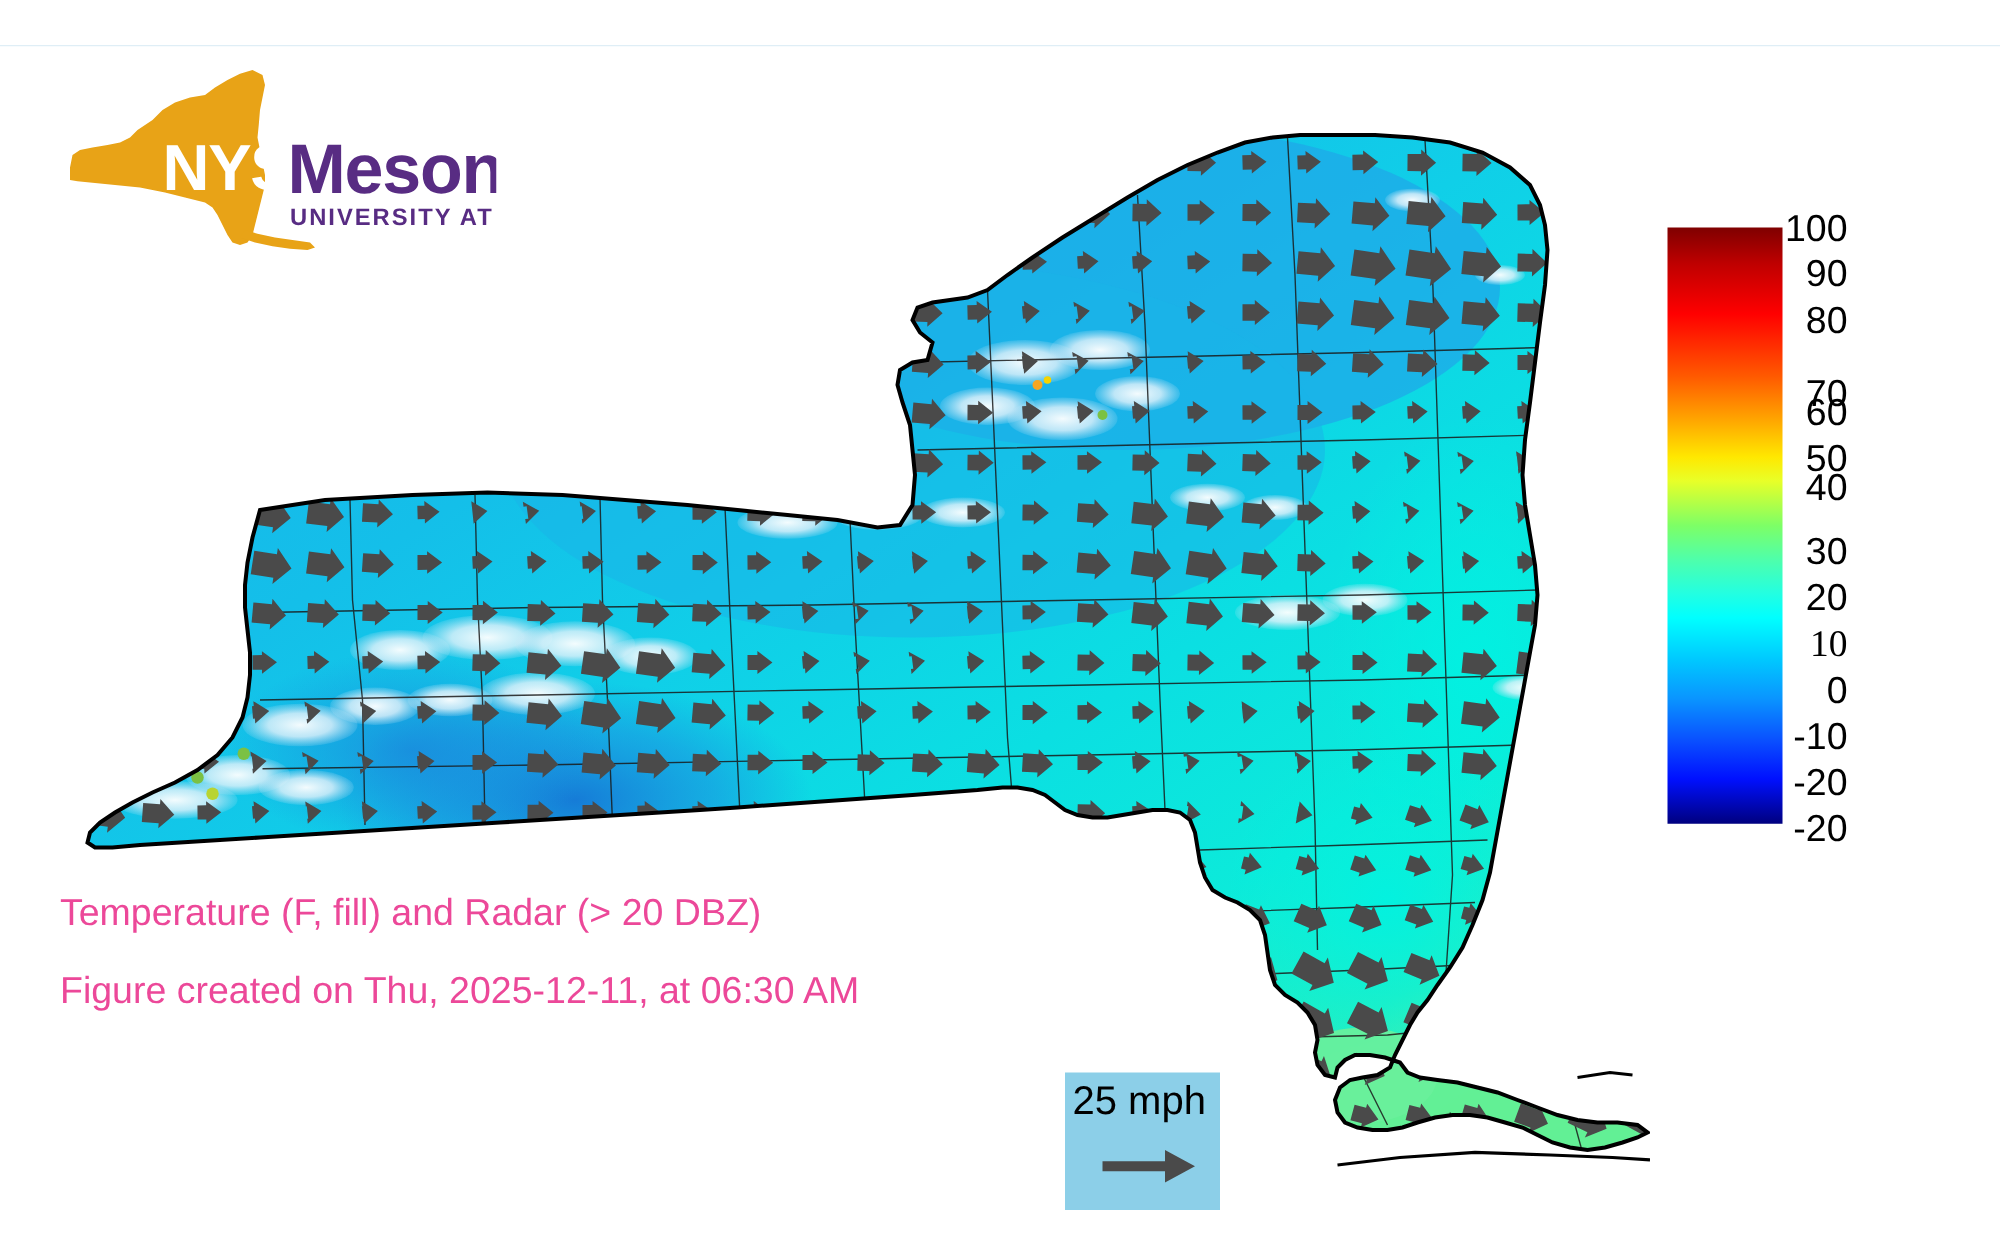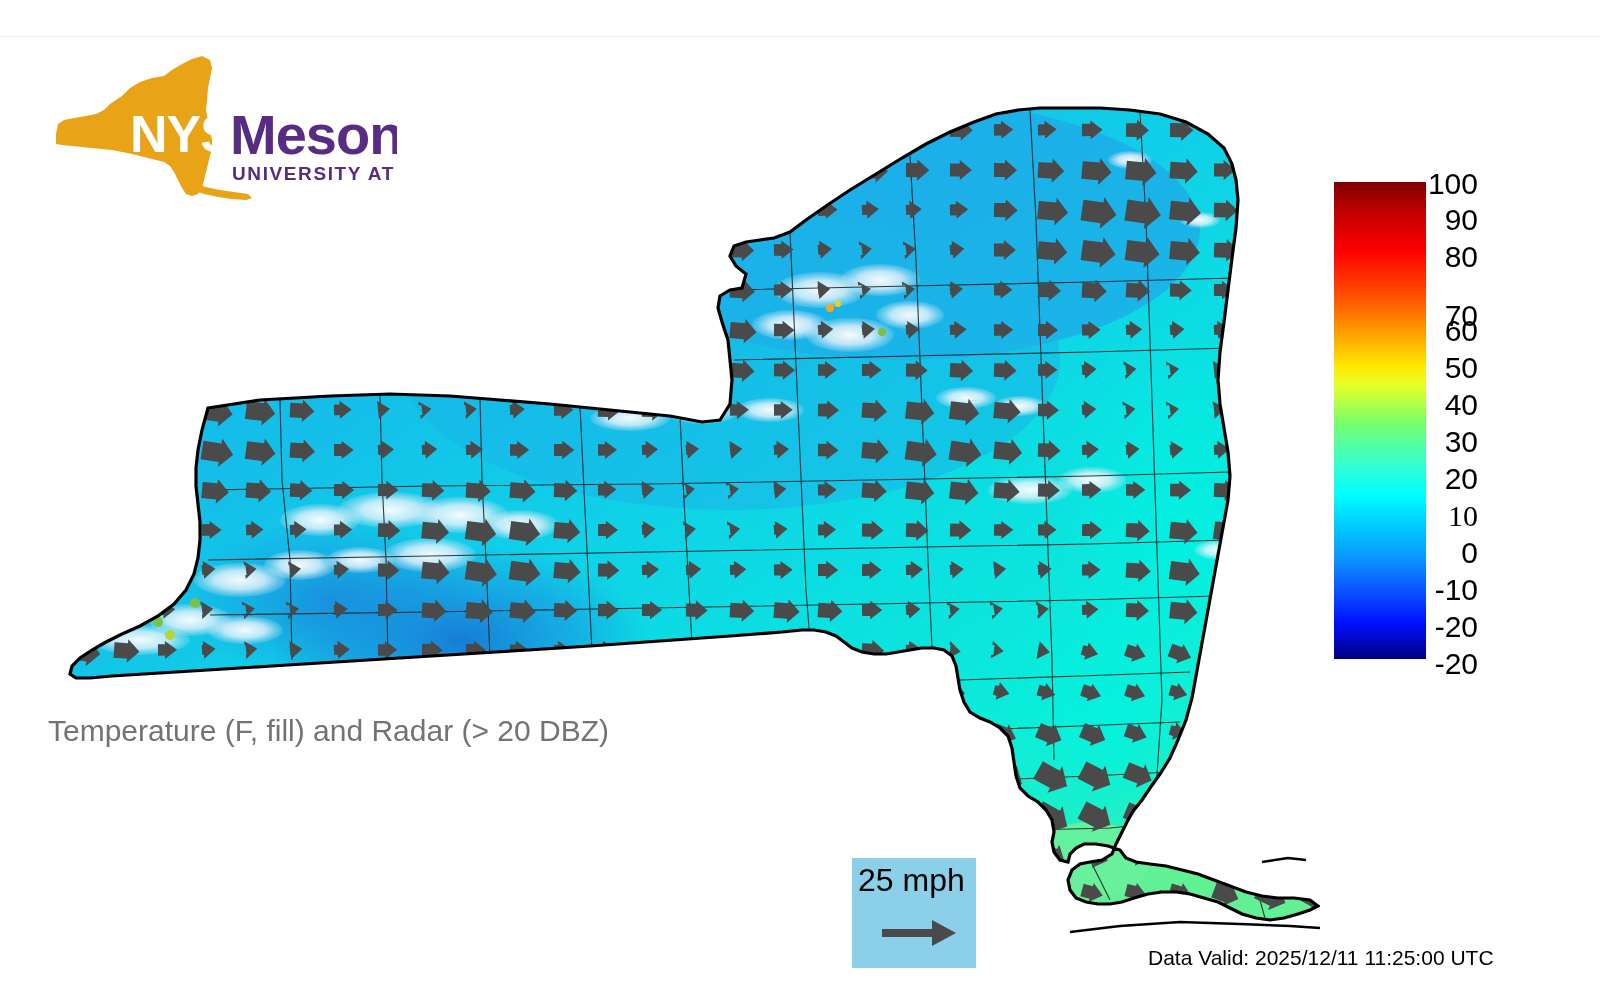--- a/index.html
+++ b/index.html
@@ -38,21 +38,21 @@
           #0a95ff 79.0%,
           #0a50ff 86.0%,
           #0010ff 92.5%,
           #00007f 100%);}
   .cbar-labels{position:absolute;left:1418px;top:160px;width:120px;height:530px;}
   .cbar-label{position:absolute;right:60px;font-size:30px;line-height:30px;
               text-align:right;white-space:nowrap;color:#000;}
 
   
   .captions{position:absolute;left:48px;top:716px;width:760px;}
-  .cap-line{font-size:30px;line-height:30px;margin-bottom:32px;color:#737373;
+  .cap-line{font-size:30px;line-height:30px;margin-bottom:32px;color:#ec4899;
             white-space:nowrap;}
 
   
   .windkey{position:absolute;left:852px;top:858px;width:124px;height:110px;
            background:#8ccfe8;}
   .windkey-label{position:absolute;left:858px;top:862px;font-size:32px;
                  line-height:36px;color:#000;white-space:nowrap;}
   .windkey-arrow{position:absolute;left:880px;top:916px;width:80px;height:34px;}
 
   
@@ -893,37 +893,37 @@
   </div>
 
   <div class="cbar"></div>
   <div class="cbar-labels">
     <div class="cbar-label" style="top:9px;">100</div>
     <div class="cbar-label" style="top:45px;">90</div>
     <div class="cbar-label" style="top:82px;">80</div>
     <div class="cbar-label" style="top:119px;margin-top:22px;">70</div>
     <div class="cbar-label" style="top:156px;">60</div>
     <div class="cbar-label" style="top:193px;">50</div>
-    <div class="cbar-label" style="top:230px;margin-left:10px;">40</div>
+    <div class="cbar-label" style="top:216px;margin-left:10px;">40</div>
     <div class="cbar-label" style="top:267px;margin-left:42px;">30</div>
     <div class="cbar-label" style="top:304px;">20</div>
     <div class="cbar-label" style="top:341px;font-family:Liberation Serif, serif;">10</div>
     <div class="cbar-label" style="top:378px;">0</div>
     <div class="cbar-label" style="top:415px;">-10</div>
     <div class="cbar-label" style="top:452px;">-20</div>
     <div class="cbar-label" style="top:489px;">-20</div>
   </div>
 
   <div class="captions">
     <div class="cap-line">Temperature (F, fill) and Radar (&gt; 20 DBZ)</div>
+    <div class="cap-line">Figure created on Thu, 2025-12-11, at 06:30 AM</div>
   </div>
 
   <div class="windkey"></div>
   <div class="windkey-label">25 mph</div>
   <div class="windkey-arrow">
     <svg width="80" height="34" viewBox="0 0 80 34">
       <path d="M2 13 L52 13 L52 4 L76 17 L52 30 L52 21 L2 21 Z" fill="#4a4a4a"></path>
     </svg>
   </div>
 
-  <div class="datavalid">Data Valid: 2025/12/11 11:25:00 UTC</div>
 
 </div>
 
 </body></html>

